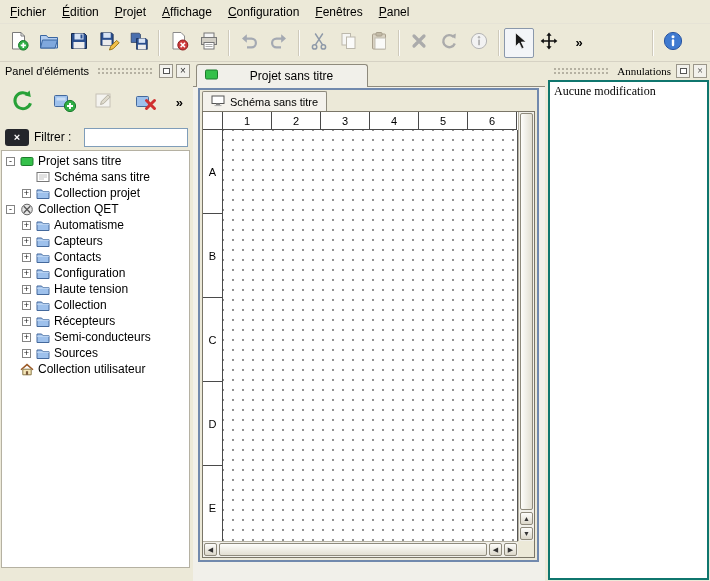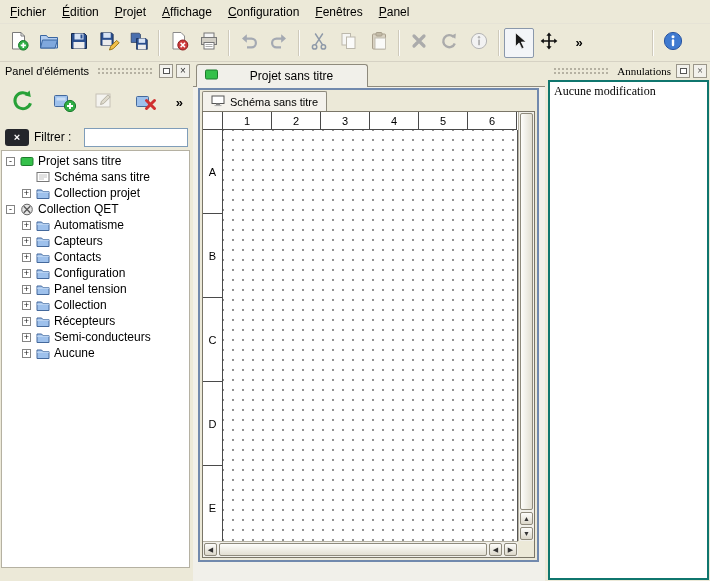--- a/index.html
+++ b/index.html
@@ -397,21 +397,21 @@
       <span class="tlabel">Configuration</span>
     </div>
     <div class="tree-row d1">
       <span class="exp">+</span>
       <span class="ticon">
           <svg width="14" height="13" viewBox="0 0 14 13">
             <path d="M1 3h4.6l1.3 1.6H13v6.9H1z" fill="#9ec1ec" stroke="#44699c"></path>
             <path d="M1 5.2h12" stroke="#c9ddf5"></path>
           </svg>
         </span>
-      <span class="tlabel">Panel tension</span>
+      <span class="tlabel">Haute tension</span>
     </div>
     <div class="tree-row d1">
       <span class="exp">+</span>
       <span class="ticon">
           <svg width="14" height="13" viewBox="0 0 14 13">
             <path d="M1 3h4.6l1.3 1.6H13v6.9H1z" fill="#9ec1ec" stroke="#44699c"></path>
             <path d="M1 5.2h12" stroke="#c9ddf5"></path>
           </svg>
         </span>
       <span class="tlabel">Collection</span>
@@ -437,21 +437,32 @@
       <span class="tlabel">Semi-conducteurs</span>
     </div>
     <div class="tree-row d1">
       <span class="exp">+</span>
       <span class="ticon">
           <svg width="14" height="13" viewBox="0 0 14 13">
             <path d="M1 3h4.6l1.3 1.6H13v6.9H1z" fill="#9ec1ec" stroke="#44699c"></path>
             <path d="M1 5.2h12" stroke="#c9ddf5"></path>
           </svg>
         </span>
-      <span class="tlabel">Aucune</span>
+      <span class="tlabel">Sources</span>
+    </div>
+    <div class="tree-row">
+      <span class="exp none"></span>
+      <span class="ticon">
+          <svg width="14" height="13" viewBox="0 0 14 13">
+            <path d="M1 6.8L7 1.6l6 5.2" fill="none" stroke="#9c5a28" stroke-width="1.5"></path>
+            <path d="M2.8 6.2h8.4v5.6H2.8z" fill="#f5e6b8" stroke="#8a7a4a"></path>
+            <rect x="5.9" y="8.2" width="2.2" height="3.6" fill="#7a5a3a"></rect>
+          </svg>
+        </span>
+      <span class="tlabel">Collection utilisateur</span>
     </div>
   </div>
 </div>
 
 <div class="center">
   <div class="project-tabbar">
     <div class="project-tab">
       <span><svg width="13" height="11" viewBox="0 0 13 11">
             <rect x="0.5" y="1" width="12" height="9" rx="1.2" fill="#35c04a" stroke="#1d7a2c"></rect>
           </svg></span>

